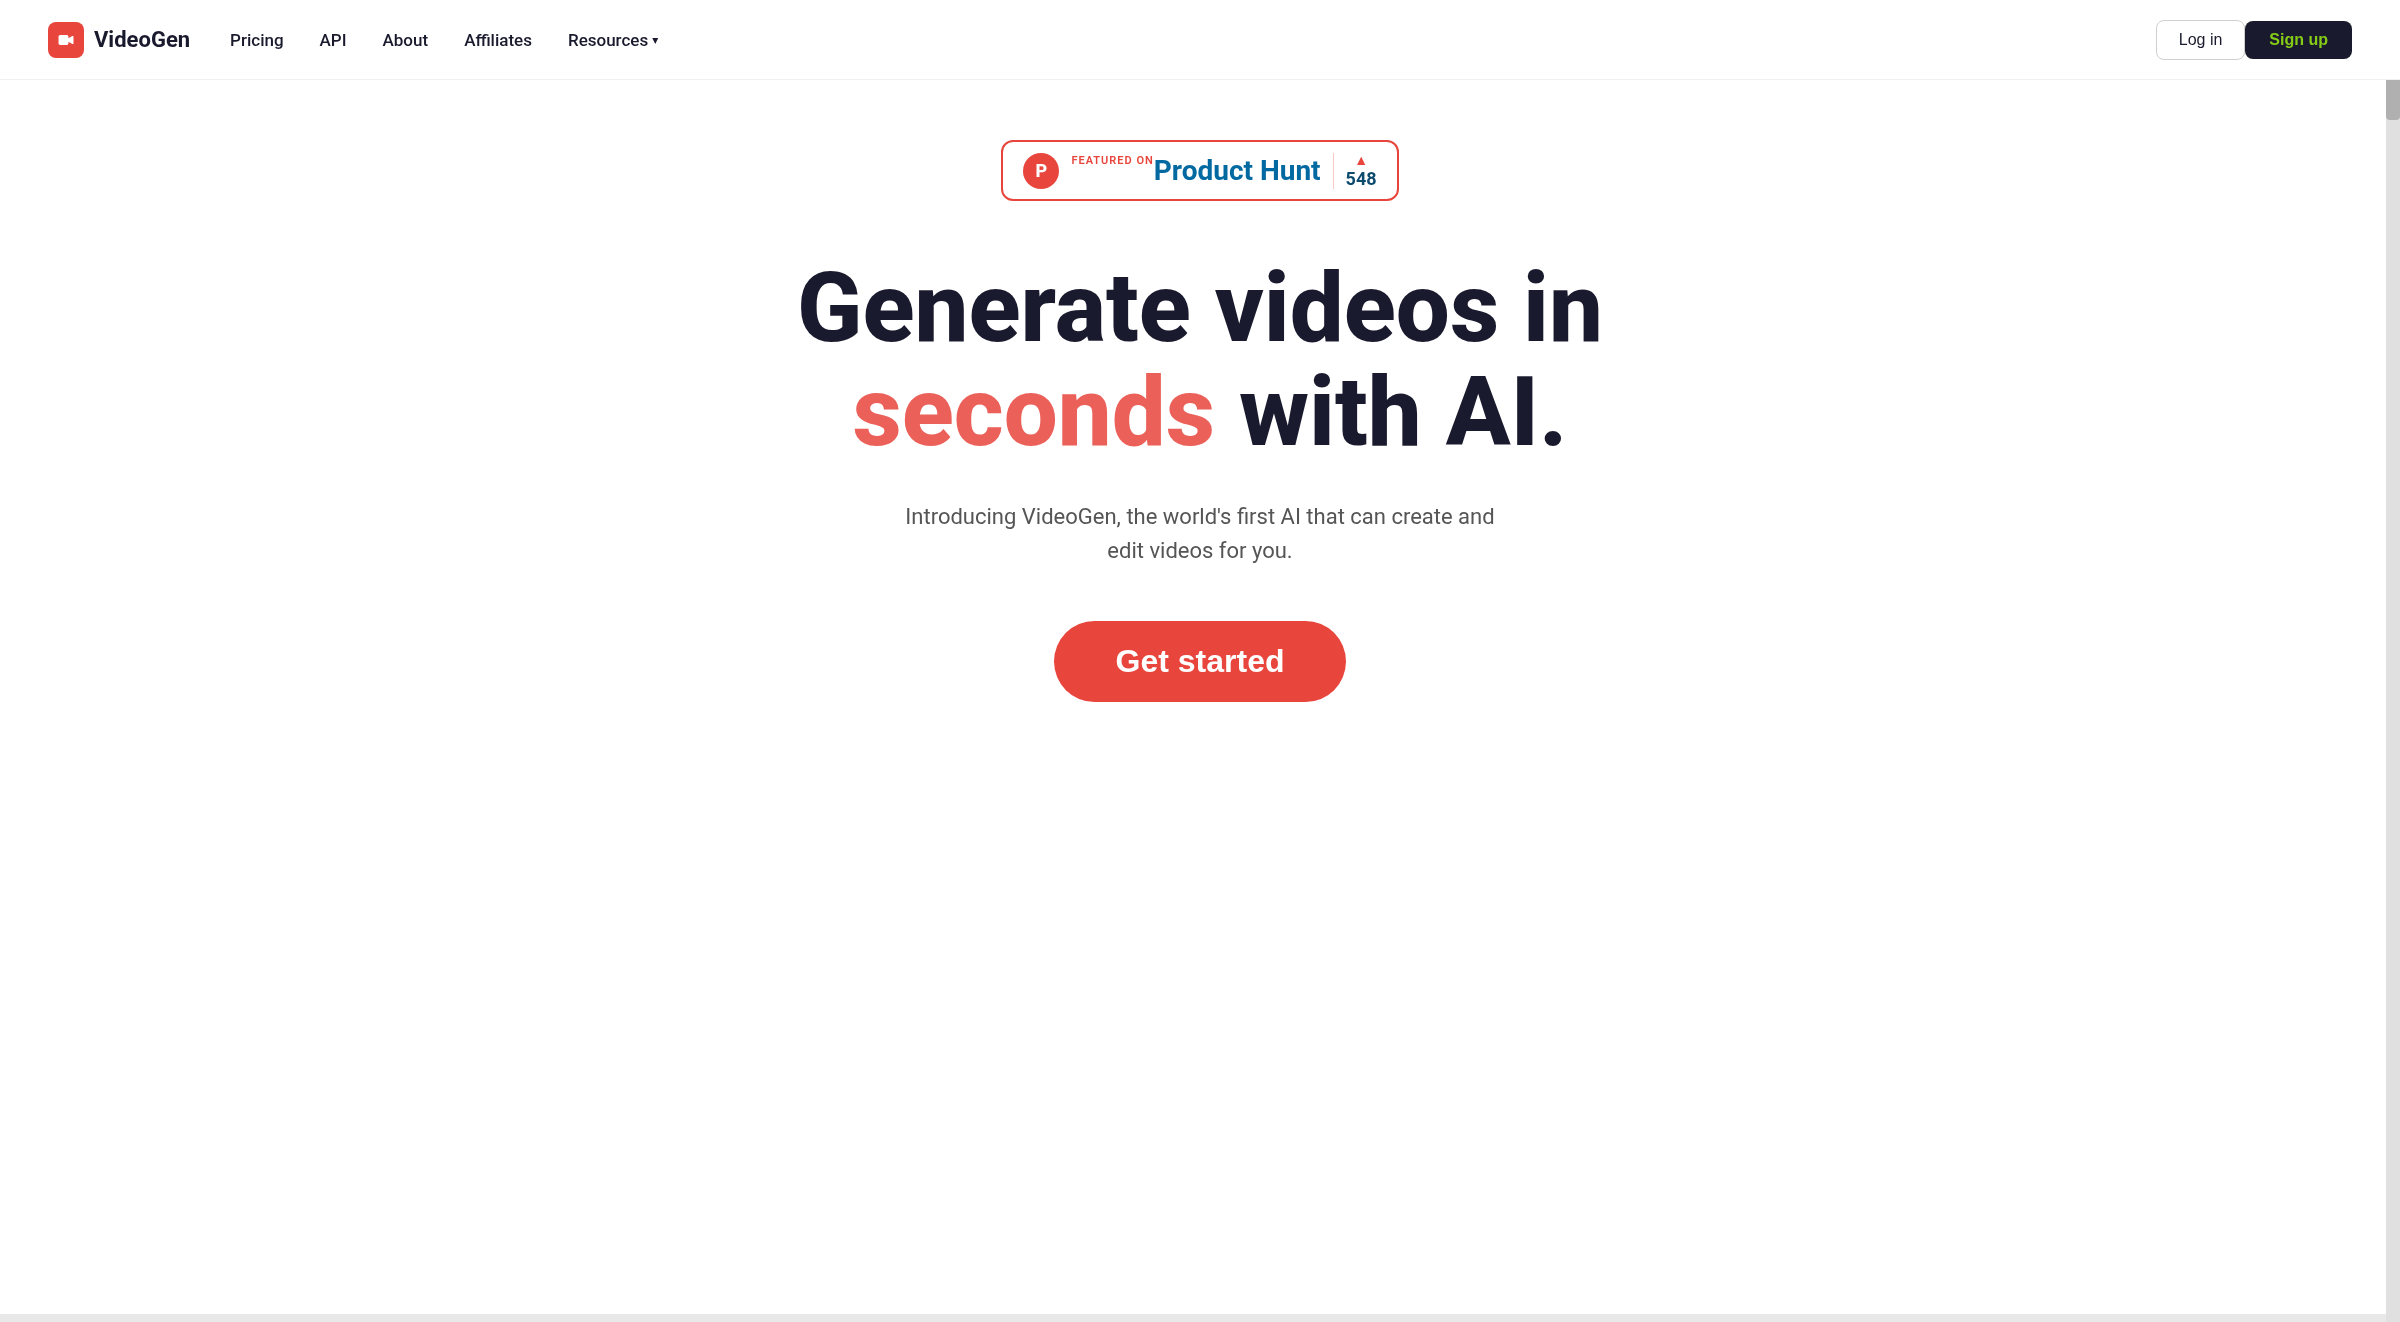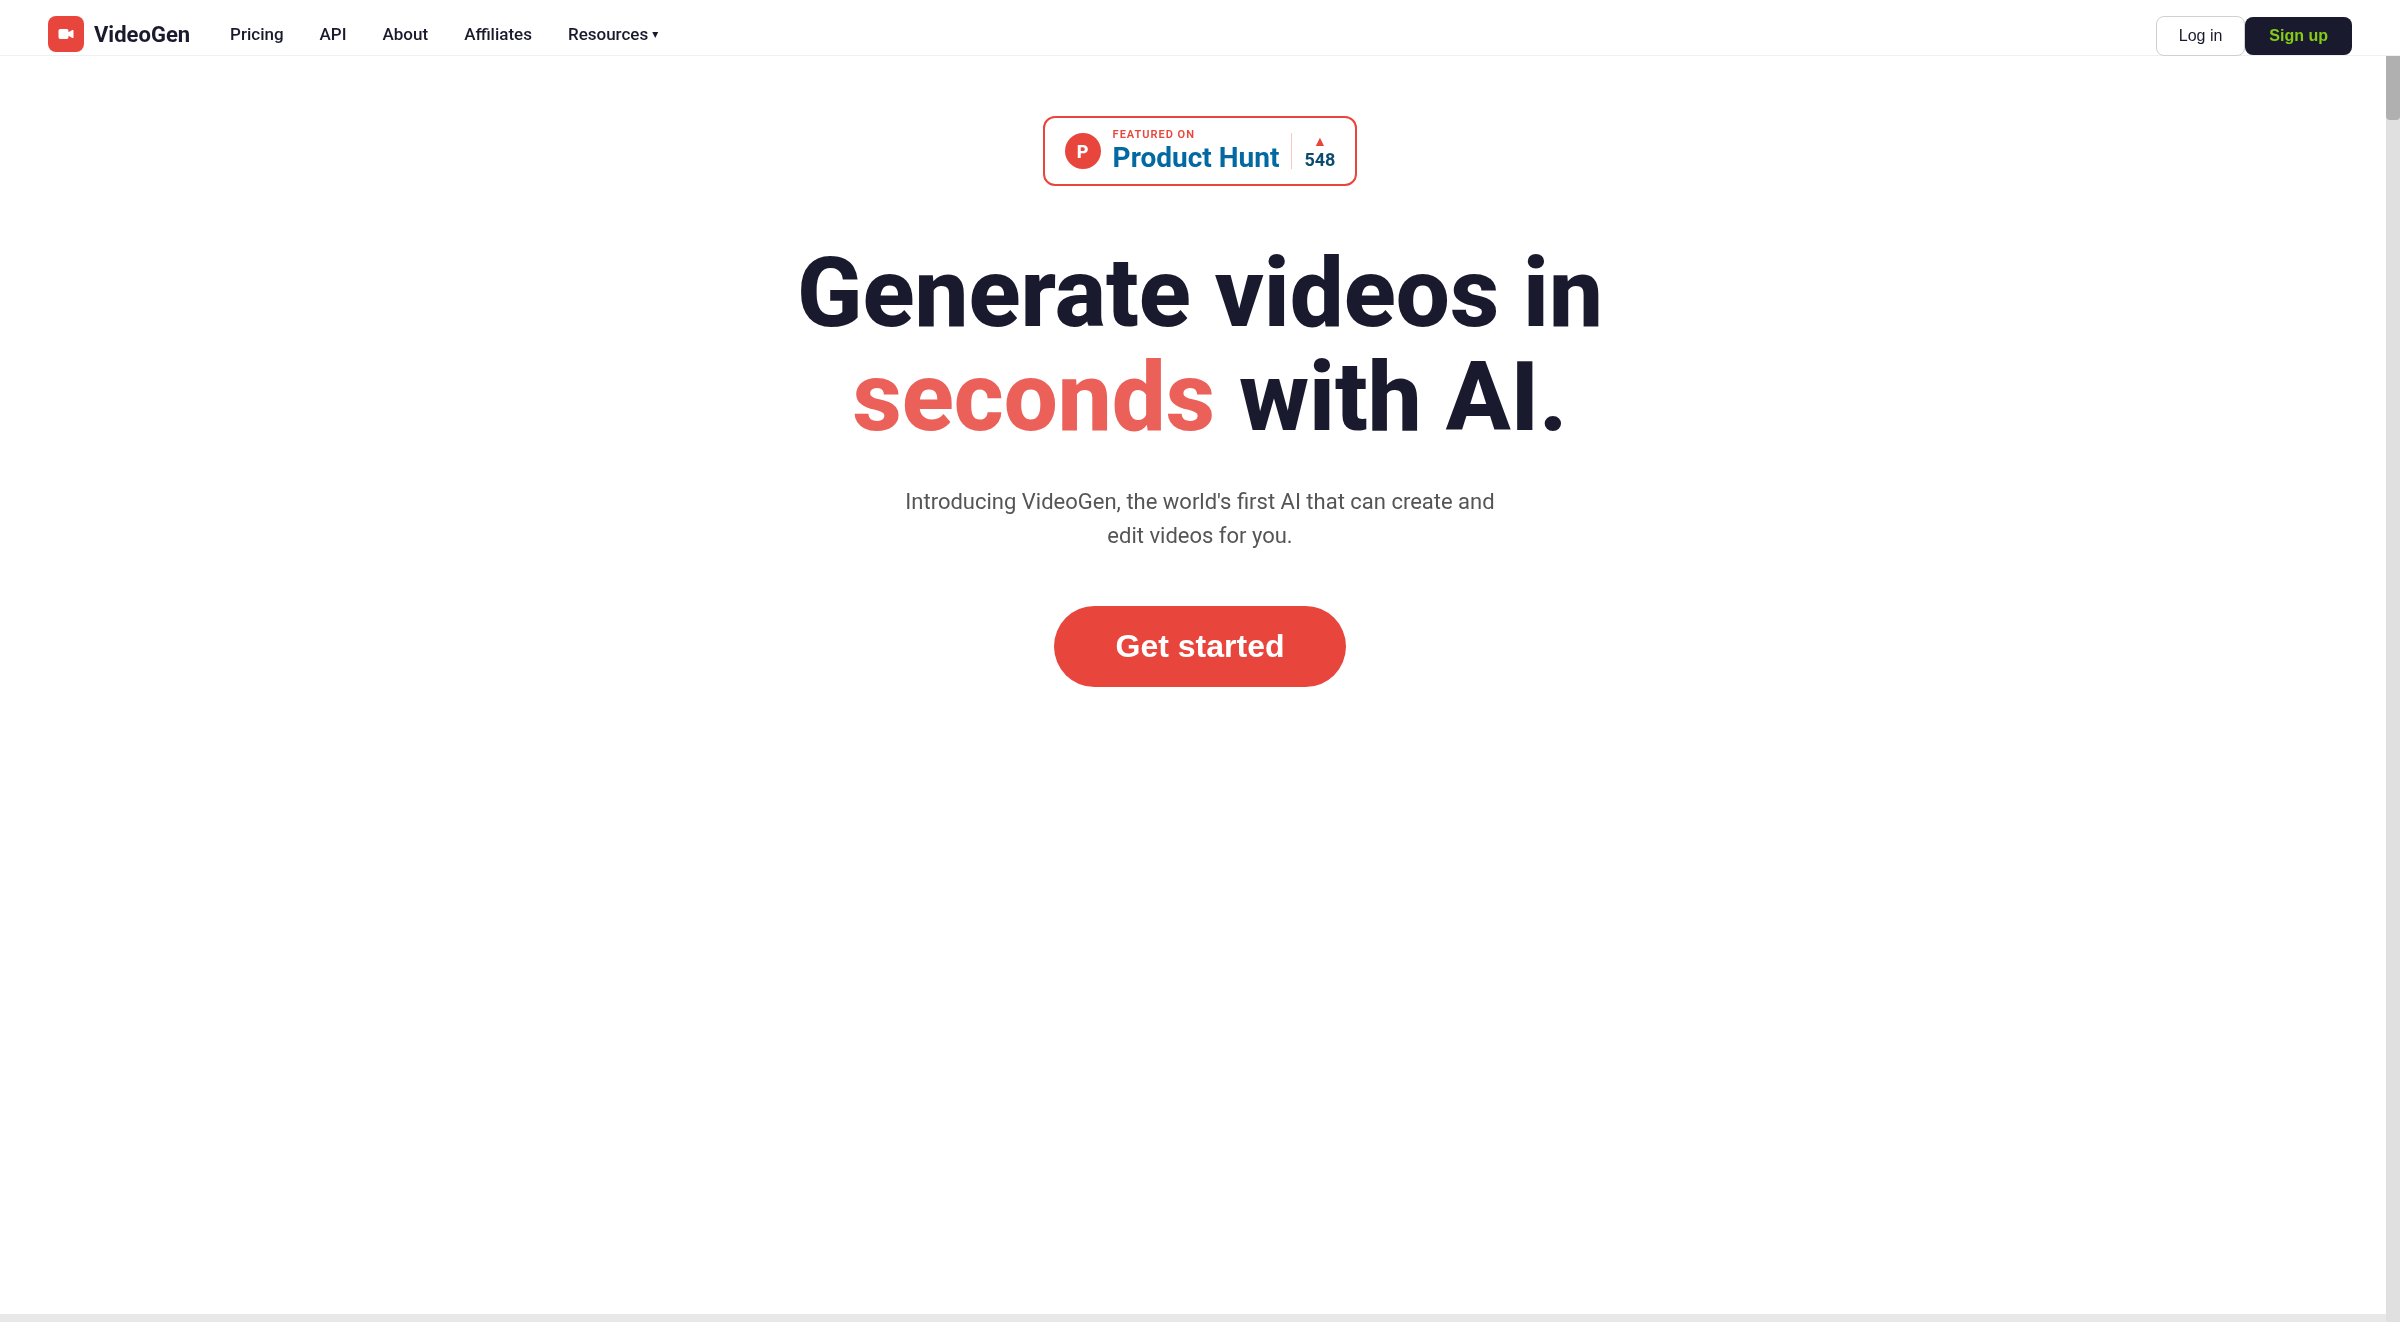--- a/index.html
+++ b/index.html
@@ -11,24 +11,24 @@
     body {
       font-family: -apple-system, BlinkMacSystemFont, 'Segoe UI', Roboto, Helvetica, Arial, sans-serif;
       background-color: #ffffff;
       color: #1a1a2e;
       overflow-x: hidden;
     }
 
     
     nav {
       display: flex;
-      align-items: flex-start;
+      align-items: center;
       justify-content: space-between;
-      padding: 16px 48px;
-      height: 56px;
+      padding: 4px 48px;
+      height: 80px;
       background: #ffffff;
       border-bottom: 1px solid #f0f0f0;
       position: sticky;
       top: 0;
       z-index: 100;
     }
 
     .nav-left {
       display: flex;
       align-items: center;
@@ -159,21 +159,21 @@
       display: flex;
       align-items: center;
       justify-content: center;
       color: white;
       font-weight: 800;
       font-size: 18px;
     }
 
     .ph-text {
       display: flex;
-      flex-direction: column;
+      flex-direction: row;
       align-items: flex-start;
     }
 
     .ph-featured-label {
       font-size: 11px;
       font-weight: 600;
       color: #e8453c;
       letter-spacing: 1px;
       text-transform: uppercase;
     }

